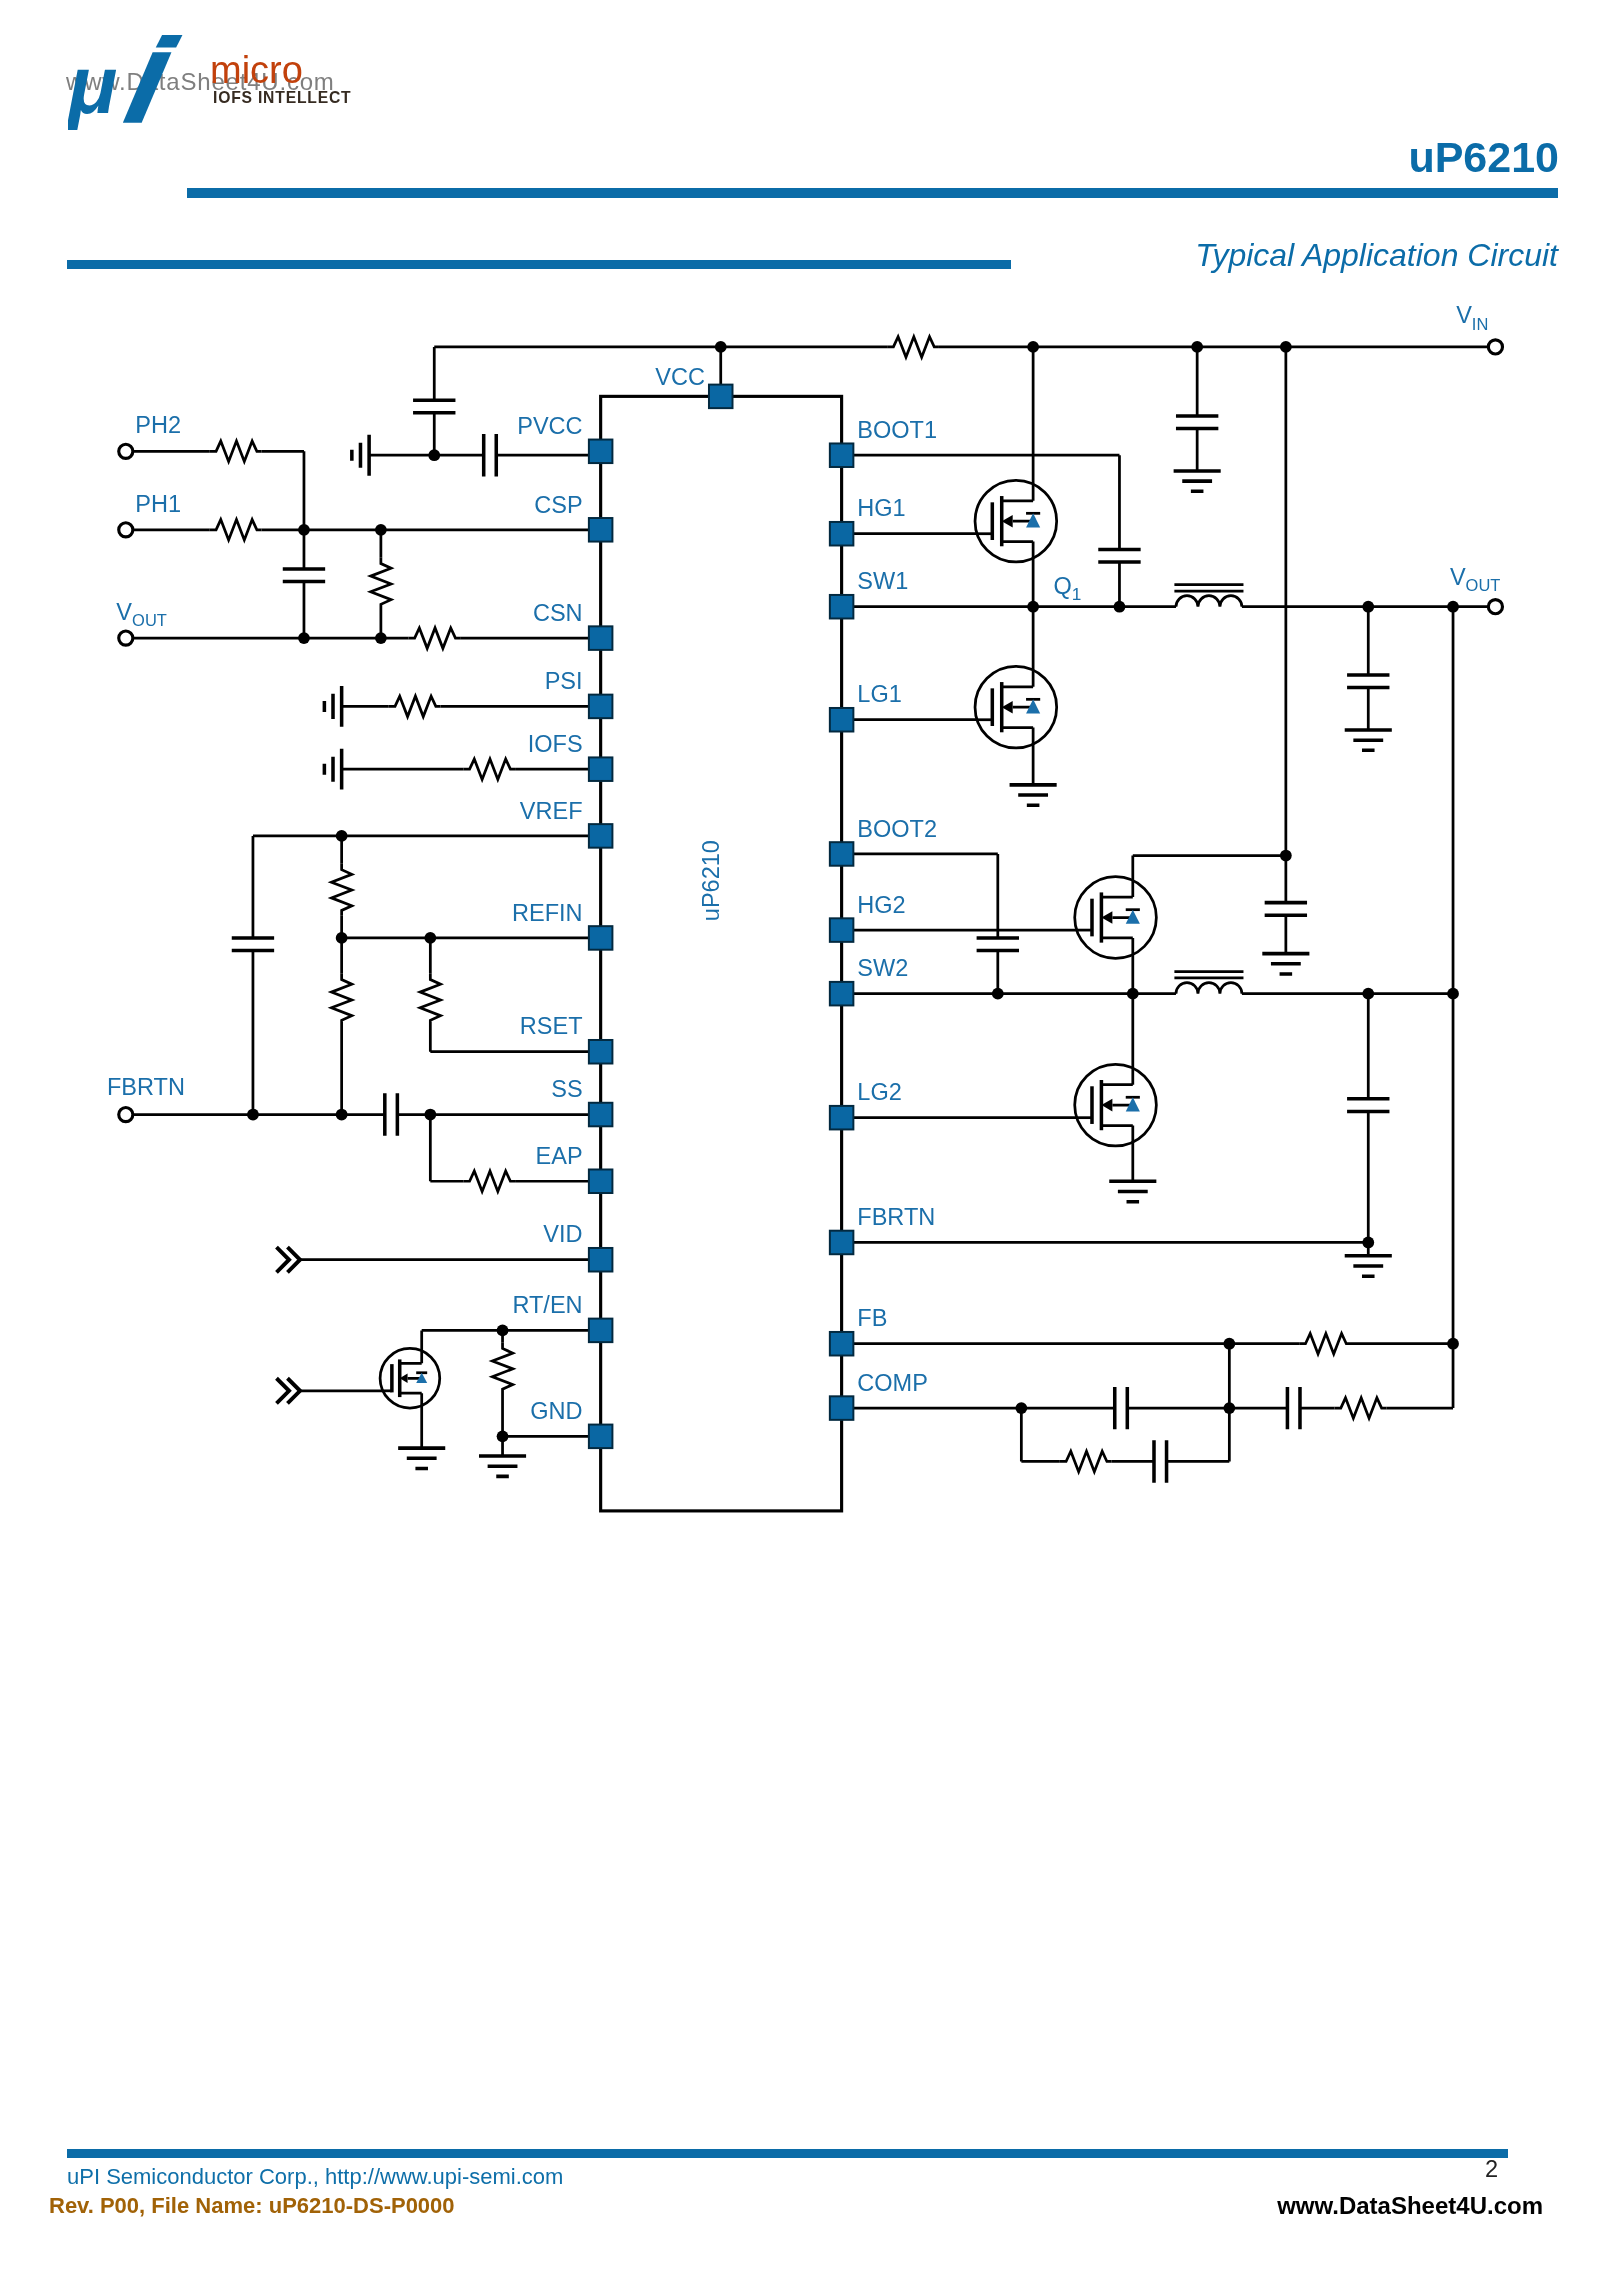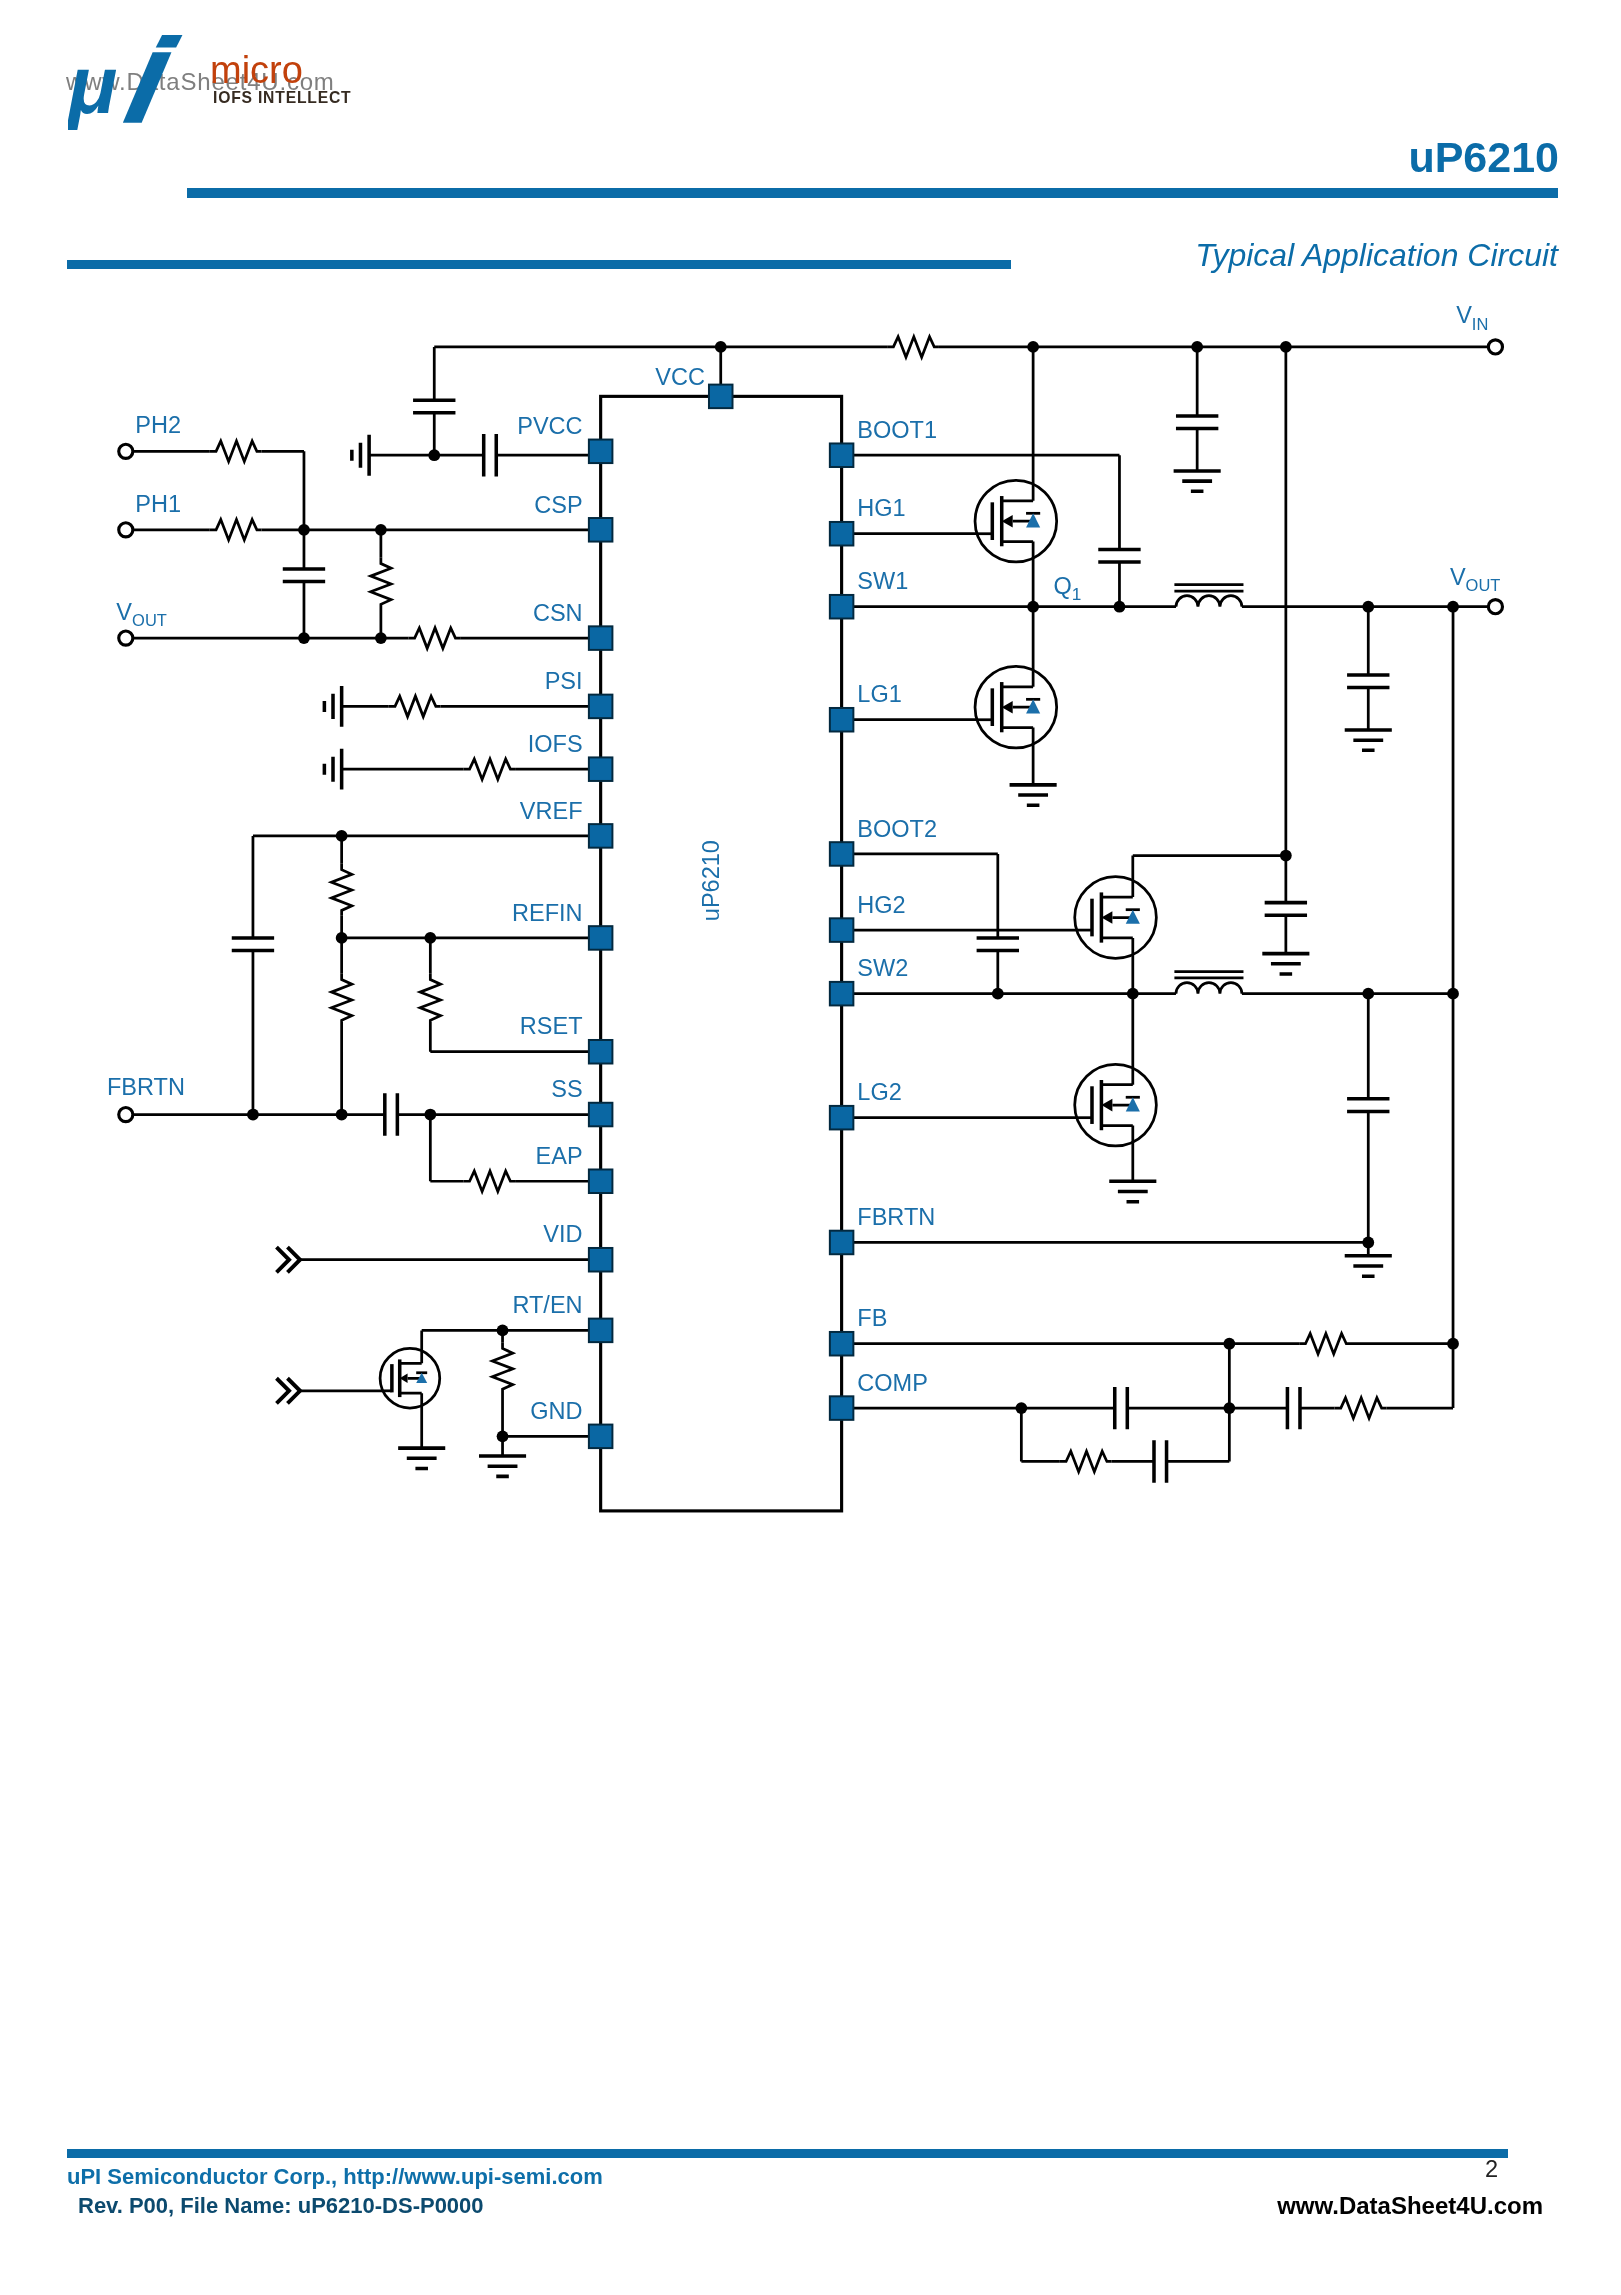--- a/index.html
+++ b/index.html
@@ -10,22 +10,22 @@
   .abs{position:absolute;}
   .watermark-top{left:66px;top:68px;font-size:24px;color:#7f7f7f;letter-spacing:0.8px;}
   .logo-name{left:210px;top:49px;font-size:38px;font-weight:400;color:#c2410c;letter-spacing:0px;}
   .logo-tagline{left:213px;top:89px;font-size:15.7px;font-weight:700;color:#362b21;letter-spacing:0.8px;}
   .header-rule{left:187px;top:188px;width:1371px;height:10.2px;background:#0b6ca8;}
   .status{left:628px;top:138px;width:369px;text-align:center;font-size:39px;font-style:italic;color:#1e7bb3;}
   .part-number{left:1272px;top:133px;width:287px;text-align:right;font-size:43px;font-weight:700;color:#0b6ca8;}
   .title-rule{left:67px;top:260px;width:944px;height:9.4px;background:#0b6ca8;}
   .section-title{left:926px;top:237px;width:632px;text-align:right;font-size:32px;font-weight:400;font-style:italic;color:#0b6ca8;}
   .footer-rule{left:67px;top:2149px;width:1441px;height:9.4px;background:#0b6ca8;}
-  .footer-line1{left:67px;top:2164px;font-size:22px;font-weight:700;color:#0e6fa9;}
-  .footer-line2{left:78px;top:2193px;font-size:22px;font-weight:700;color:#0c4a6e;}
+  .footer-line1{left:67px;top:2164px;font-size:22px;font-weight:400;color:#0e6fa9;}
+  .footer-line2{left:49px;top:2193px;font-size:22px;font-weight:700;color:#a16207;}
   .page-number{left:1485px;top:2156px;font-size:23.6px;color:#222;}
   .watermark-bottom{left:1225px;top:2192px;width:318px;text-align:right;font-size:24px;font-weight:700;color:#000;}
   svg text{font-family:"Liberation Sans",sans-serif;}
 </style>
 </head>
 <body>
 
 <div class="page">
 
   <div class="abs watermark-top">www.DataSheet4U.com</div>

